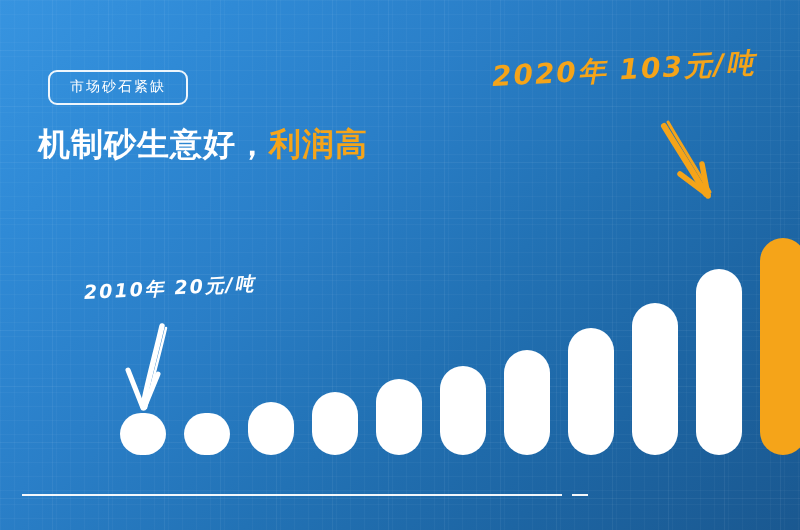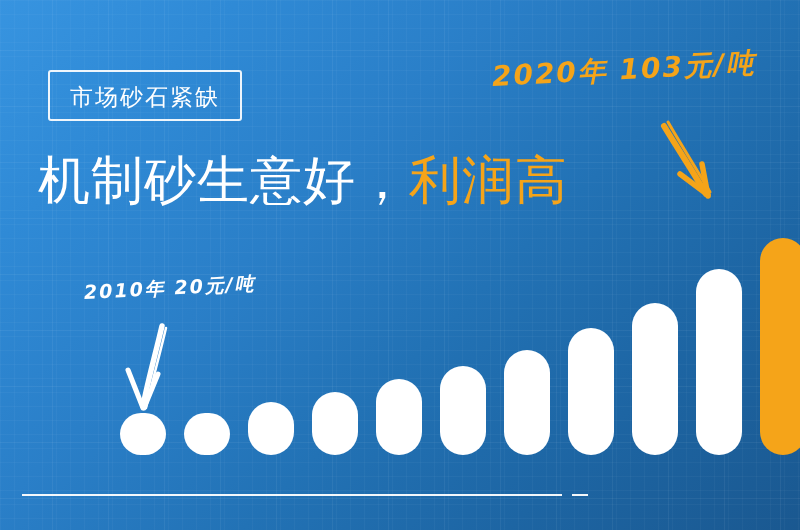--- a/index.html
+++ b/index.html
@@ -41,41 +41,40 @@
       linear-gradient(to right, rgba(255,255,255,0.03) 1px, transparent 1px),
       linear-gradient(to bottom, rgba(255,255,255,0.03) 1px, transparent 1px);
     background-size:14px 14px;
     pointer-events:none;
   }
 
   
   #badge {
     position:absolute;
     left:48px; top:70px;
-    padding:12px 20px 8px 20px;
+    padding:6px 20px 8px 20px;
     border:2px solid rgba(255,255,255,0.92);
-    border-radius:3px;
+    border-radius:9px;
     color:#ffffff;
-    font-size:23px;
+    font-size:14px;
     letter-spacing:2px;
     line-height:1.18;
     white-space:nowrap;
     font-weight:500;
   }
 
   
   #headline {
     position:absolute;
     left:38px; top:124px;
-    font-size:52px;
-    font-weight:normal;
+    font-size:32px;
+    font-weight:bold;
     letter-spacing:1px;
     white-space:nowrap;
     line-height:1.25;
-    margin-top:24px;
   }
   #headline .w { color:#ffffff; }
   #headline .o { color:#f5a419; }
 
   
   .hand {
     position:absolute;
     font-family:"DejaVu Sans","Liberation Sans",sans-serif;
     font-style:italic;
     font-weight:bold;

